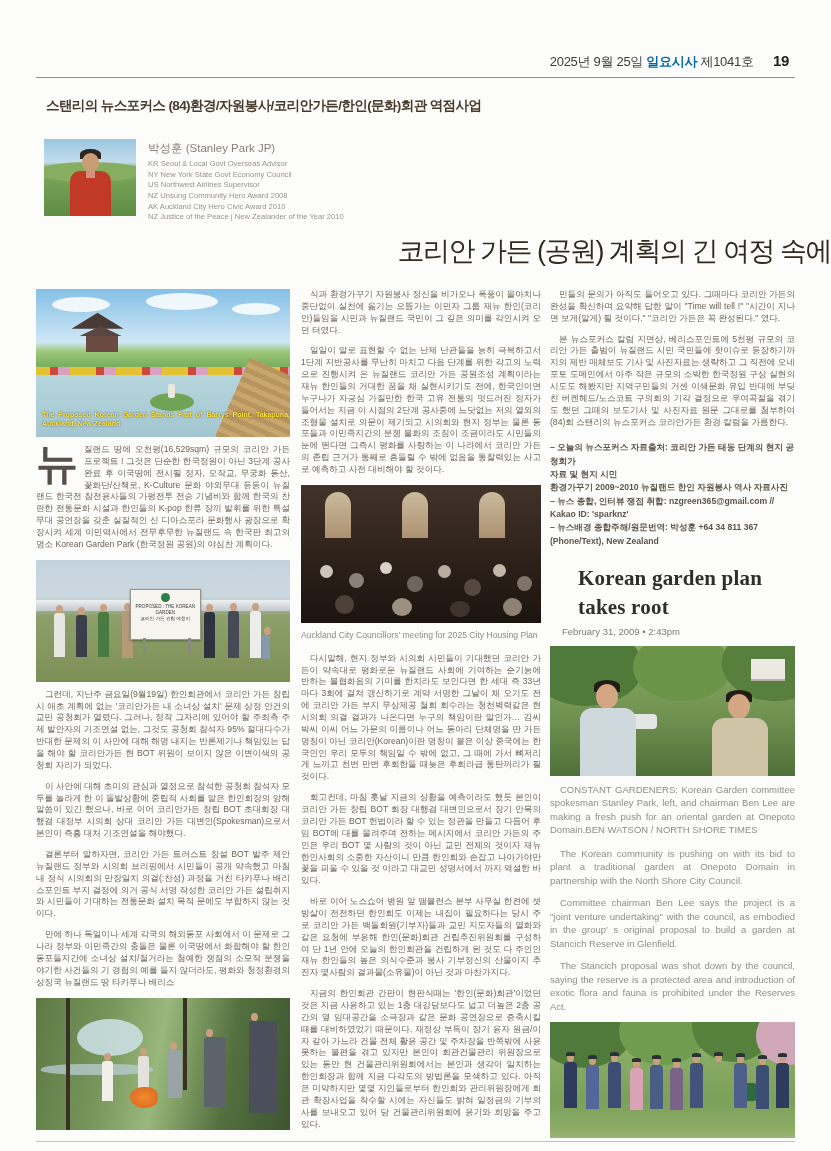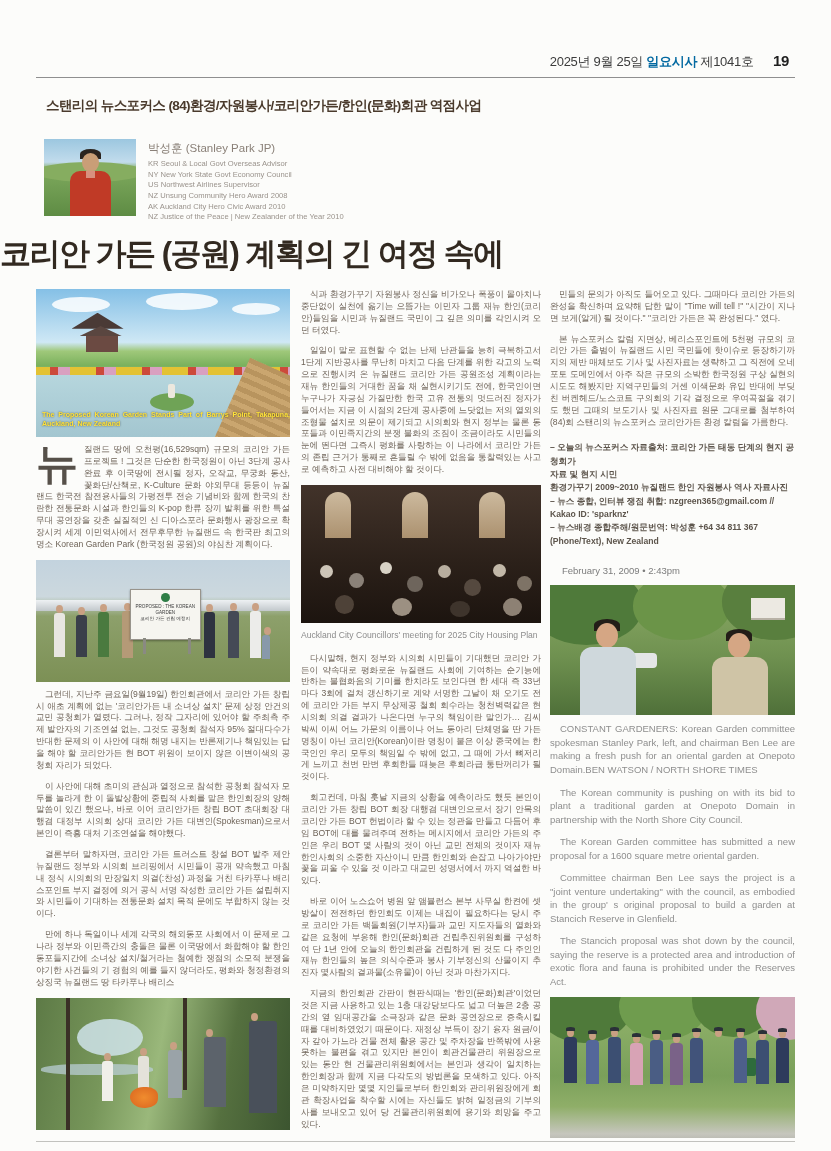--- a/index.html
+++ b/index.html
@@ -21,21 +21,21 @@
   .bio-photo{width:92px;height:77px;position:relative;overflow:hidden;background:linear-gradient(#9cc7e0 0%,#c2dcec 30%,#7da85c 40%,#5e8c44 100%);}
   .bio-hill{position:absolute;left:-10%;top:30%;width:120%;height:26%;background:#86ad60;border-radius:50%;}
   .bio-head{position:absolute;left:38px;top:14px;width:17px;height:19px;border-radius:50%;background:#c99e77;}
   .bio-hair{position:absolute;left:36px;top:10px;width:21px;height:10px;border-radius:50% 50% 0 0;background:#2b241f;}
   .bio-shirt{position:absolute;left:26px;top:32px;width:41px;height:45px;border-radius:10px 10px 0 0;background:#c03a26;}
   .bio-collar{position:absolute;left:42px;top:32px;width:9px;height:7px;background:#d8907e;}
   .bio-name{font-size:11.5px;color:#8a8078;margin:2px 0 3px;}
   .bio-cred{font-size:7.6px;color:#9a938c;line-height:1.4;}
 
   
-  .headline{position:absolute;top:233px;left:0;width:100%;text-align:left;font-size:31px;font-weight:bold;color:#322920;letter-spacing:-1.5px;}
+  .headline{position:absolute;top:233px;left:0;width:100%;text-align:right;font-size:27px;font-weight:normal;color:#322920;letter-spacing:-1.5px;}
 
   
   .col{position:absolute;top:289px;height:849px;overflow:hidden;color:#6e6358;font-size:8.6px;line-height:1.38;text-align:justify;}
   .col1{left:36px;width:254px;}
   .col2{left:301px;width:240px;}
   .col3{left:550px;width:245px;}
   .col p{margin:0 0 9px;text-indent:9px;}
   .dropcap{float:left;font-size:42px;line-height:.82;font-weight:bold;color:#565049;margin:3px 6px 0 0;text-indent:0;}
   .lead{text-indent:0 !important;}
   .photo{position:relative;overflow:hidden;margin:0 0 7px;}
@@ -223,38 +223,38 @@
     <p>본 뉴스포커스 칼럼 지면상, 베리스포인트에 5천평 규모의 코리안 가든 출범이 뉴질랜드 시민 국민들에 핫이슈로 등장하기까지의 제반 매체보도 기사 및 사진자료는 생략하고 그 직전에 오네포토 도메인에서 아주 작은 규모의 소박한 한국정원 구상 실현의 시도도 해봤지만 지역구민들의 거센 이색문화 유입 반대에 부딪친 버켄헤드/노스코트 구의회의 기각 결정으로 우여곡절을 겪기도 했던 그때의 보도기사 및 사진자료 원문 그대로를 첨부하여 (84)회 스탠리의 뉴스포커스 코리안가든 환경 칼럼을 가름한다.</p>
     <div class="sources">
       <div>– 오늘의 뉴스포커스 자료출처: 코리안 가든 태동 단계의 현지 공청회가</div>
       <div>자료 및 현지 시민</div>
       <div> 환경가꾸기 2009~2010 뉴질랜드 한인 자원봉사 역사 자료사진</div>
       <div>– 뉴스 종합, 인터뷰 쟁점 취합: nzgreen365@gmail.com //</div>
       <div> Kakao ID:  'sparknz'</div>
       <div>– 뉴스배경 종합주해/원문번역: 박성훈 +64 34 811 367</div>
       <div>(Phone/Text), New Zealand</div>
     </div>
+    <div class="eng-head">Korean garden plan takes root</div>
     <div class="eng-date">February 31, 2009 • 2:43pm</div>
     <div class="photo ph-men">
       <i class="pm-bush" style="left:-8%;top:-14%;width:46%;height:60%;background:#4f7a3a"></i>
       <i class="pm-bush" style="left:34%;top:-10%;width:40%;height:52%;background:#6b9448"></i>
       <i class="pm-bush" style="left:70%;top:-16%;width:44%;height:58%;background:#597f3e"></i>
       <div class="pm-house"></div>
       <div class="pm-van"></div>
       <div class="pm-hair" style="left:44px;top:34px"></div>
       <div class="pm-head" style="left:46px;top:38px"></div>
       <div class="pm-shirt" style="left:30px;top:62px;width:56px;height:68px;background:#cfd8dc"></div>
       <div class="pm-hair" style="left:176px;top:44px"></div>
       <div class="pm-head" style="left:178px;top:48px"></div>
       <div class="pm-shirt" style="left:162px;top:72px;width:56px;height:58px;background:#cfc4a6"></div>
     </div>
     <div class="eng">
       <p class="cap">CONSTANT GARDENERS: Korean Garden committee spokesman Stanley Park, left, and chairman Ben Lee are making a fresh push for an oriental garden at Onepoto Domain.BEN WATSON / NORTH SHORE TIMES</p>
       <p>The Korean community is pushing on with its bid to plant a traditional garden at Onepoto Domain in partnership with the North Shore City Council.</p>
-      <p>The Korean Garden committee has submitted a new proposal for a 1600 square metre oriental garden.</p>
       <p>Committee chairman Ben Lee says the project is a "joint venture undertaking" with the council, as embodied in the group' s original proposal to build a garden at Stancich Reserve in Glenfield.</p>
       <p>The Stancich proposal was shot down by the council, saying the reserve is a protected area and introduction of exotic flora and fauna is prohibited under the Reserves Act.</p>
     </div>
     <div class="photo ph-vol">
       <i class="pv-tree" style="left:-6%;top:-20%;width:40%;height:50%;background:#4f7a3a"></i>
       <i class="pv-tree" style="left:28%;top:-16%;width:36%;height:44%;background:#6f9c4e"></i>
       <i class="pv-tree" style="left:58%;top:-22%;width:34%;height:48%;background:#55813c"></i>
       <i class="pv-tree" style="left:84%;top:-10%;width:26%;height:38%;background:#d0a8b8"></i>
 
       <div class="pv-bin"></div>

